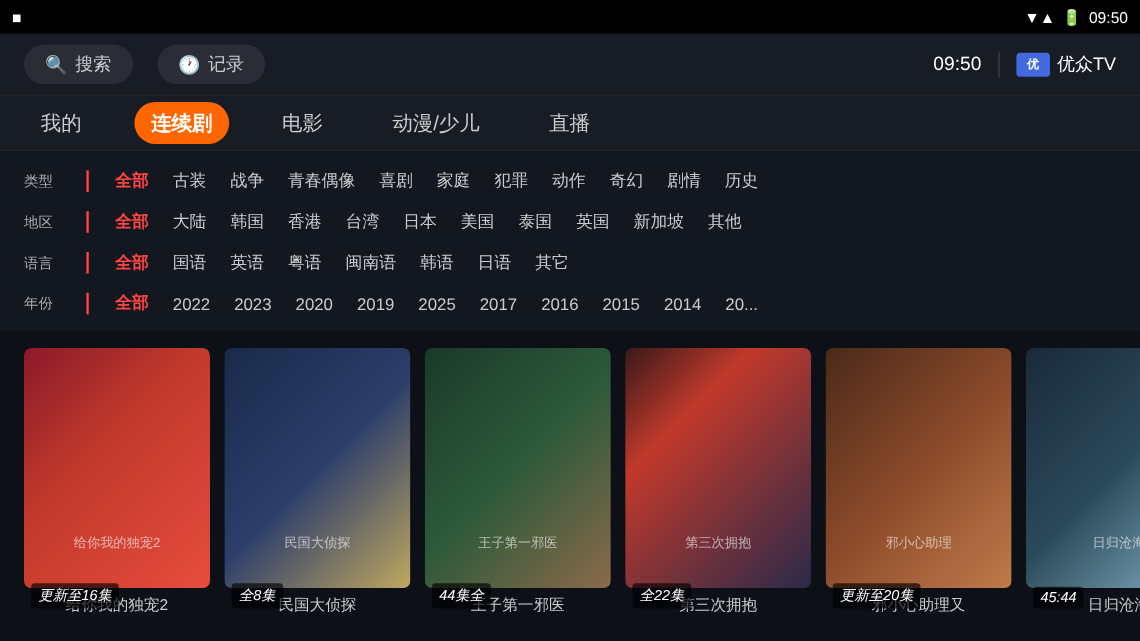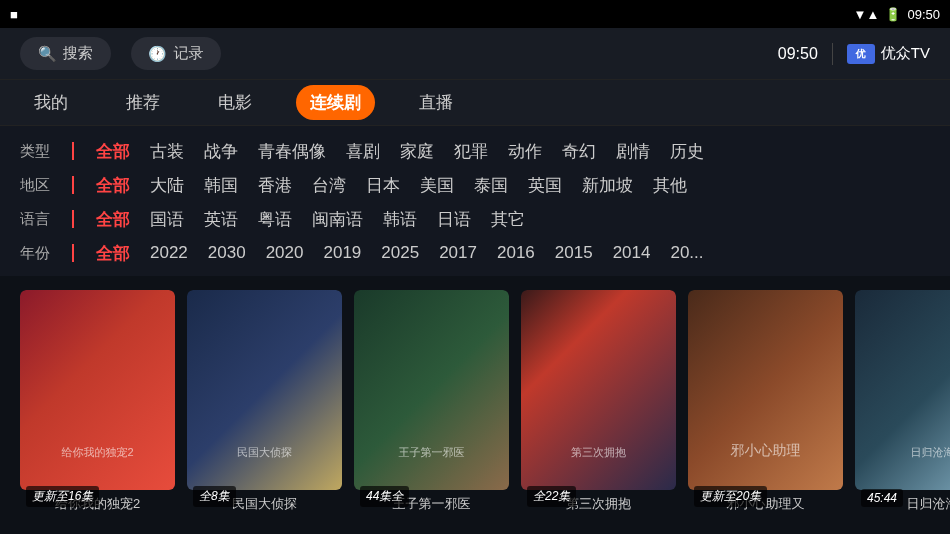--- a/index.html
+++ b/index.html
@@ -111,33 +111,33 @@
     .filter-row {
       display: flex;
       align-items: center;
       gap: 0;
       min-height: 34px;
       font-size: 15px;
     }
     .filter-label {
       color: #aaa;
       min-width: 40px;
-      font-size: 15px;
+      font-size: 12px;
     }
     .filter-sep {
       width: 2px;
       height: 18px;
       background: #ff4444;
       margin: 0 12px;
     }
     .filter-item {
       color: #ccc;
       padding: 2px 10px;
       cursor: pointer;
-      font-size: 17px;
+      font-size: 14px;
       white-space: nowrap;
     }
     .filter-item.active {
       color: #ff4444;
       font-weight: 600;
     }
 
     
     .content-grid {
       display: flex;
@@ -233,23 +233,23 @@
       <div class="brand-icon">
         <span>优</span>
       </div>
       <span>优众TV</span>
     </div>
   </div>
 </div>
 
 <div class="nav-tabs">
   <div class="nav-tab">我的</div>
-  <div class="nav-tab">推荐</div>
+  <div class="nav-tab active">连续剧</div>
   <div class="nav-tab">电影</div>
-  <div class="nav-tab active">连续剧</div>
+  <div class="nav-tab">动漫/少儿</div>
   <div class="nav-tab">直播</div>
 </div>
 
 <div class="filters">
 
   <div class="filter-row">
     <span class="filter-label">类型</span>
     <div class="filter-sep"></div>
     <span class="filter-item active">全部</span>
     <span class="filter-item">古装</span>
@@ -291,21 +291,21 @@
     <span class="filter-item">韩语</span>
     <span class="filter-item">日语</span>
     <span class="filter-item">其它</span>
   </div>
 
   <div class="filter-row">
     <span class="filter-label">年份</span>
     <div class="filter-sep"></div>
     <span class="filter-item active">全部</span>
     <span class="filter-item">2022</span>
-    <span class="filter-item">2030</span>
+    <span class="filter-item">2023</span>
     <span class="filter-item">2020</span>
     <span class="filter-item">2019</span>
     <span class="filter-item">2025</span>
     <span class="filter-item">2017</span>
     <span class="filter-item">2016</span>
     <span class="filter-item">2015</span>
     <span class="filter-item">2014</span>
     <span class="filter-item">20...</span>
   </div>
 </div>
@@ -334,21 +334,21 @@
   </div>
   <div class="card card-4">
     <div class="card-img">
       <span class="card-img-text" style="font-size:11px;color:rgba(255,255,255,0.6);">第三次拥抱</span>
     </div>
     <div class="card-badge">全22集</div>
     <div class="card-title">第三次拥抱</div>
   </div>
   <div class="card card-5">
     <div class="card-img">
-      <span class="card-img-text" style="font-size:14px;color:rgba(255,255,255,0.6);">邪小心助理</span>
+      <span class="card-img-text" style="font-size:11px;color:rgba(255,255,255,0.6);">邪小心助理</span>
     </div>
     <div class="card-badge">更新至20集</div>
     <div class="card-title">邪小心助理又</div>
   </div>
   <div class="card card-6">
     <div class="card-img">
       <span class="card-img-text" style="font-size:11px;color:rgba(255,255,255,0.6);">日归沧海</span>
     </div>
     <div class="card-badge">45:44</div>
     <div class="card-title">日归沧海</div>

